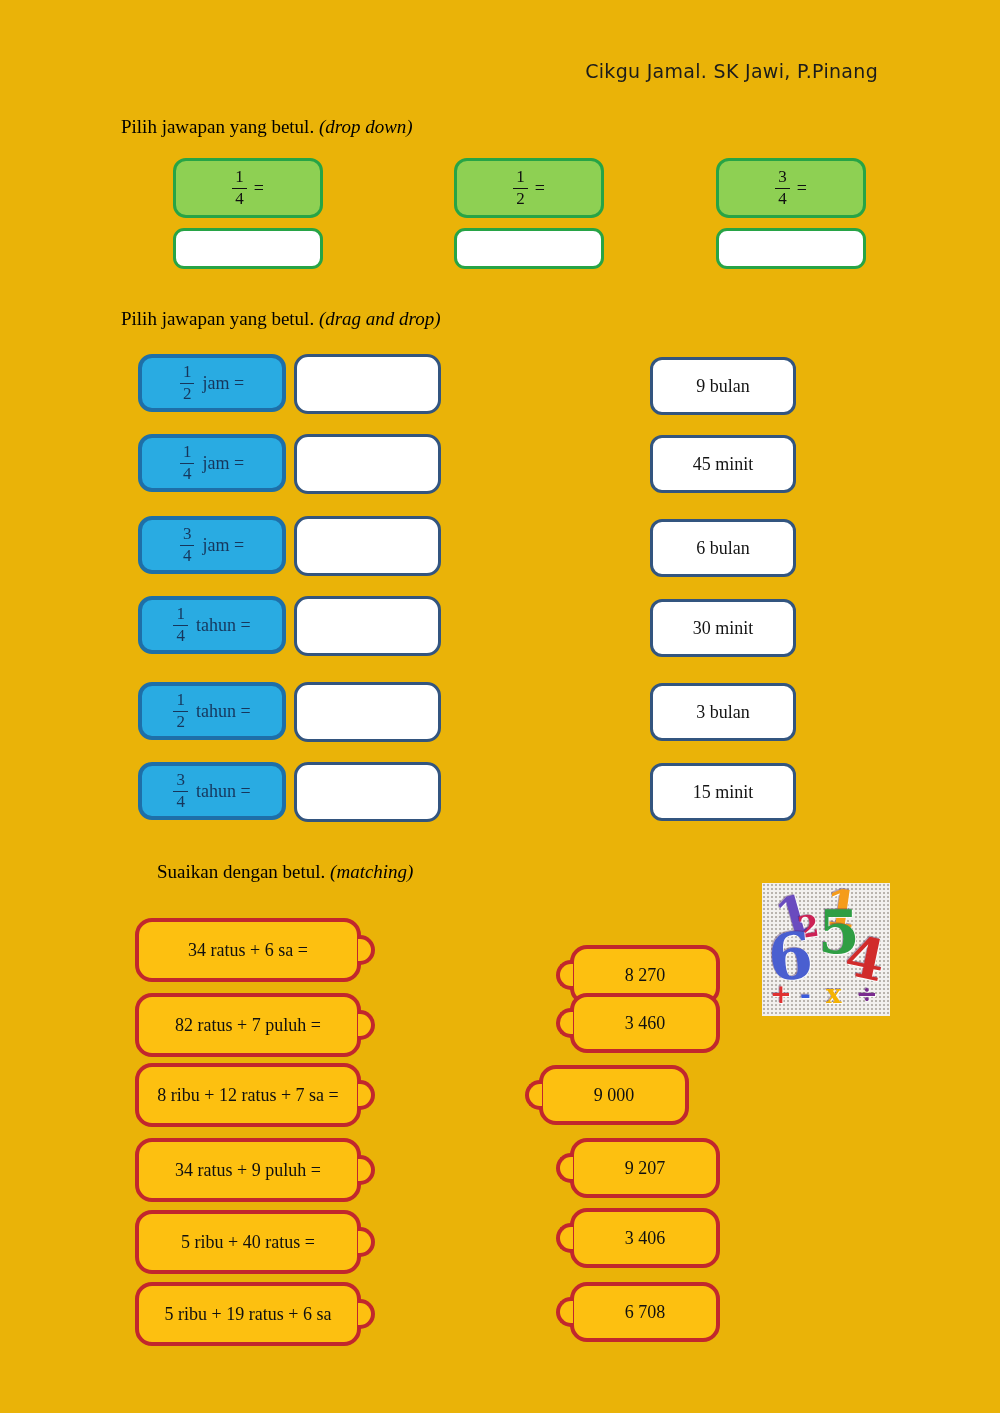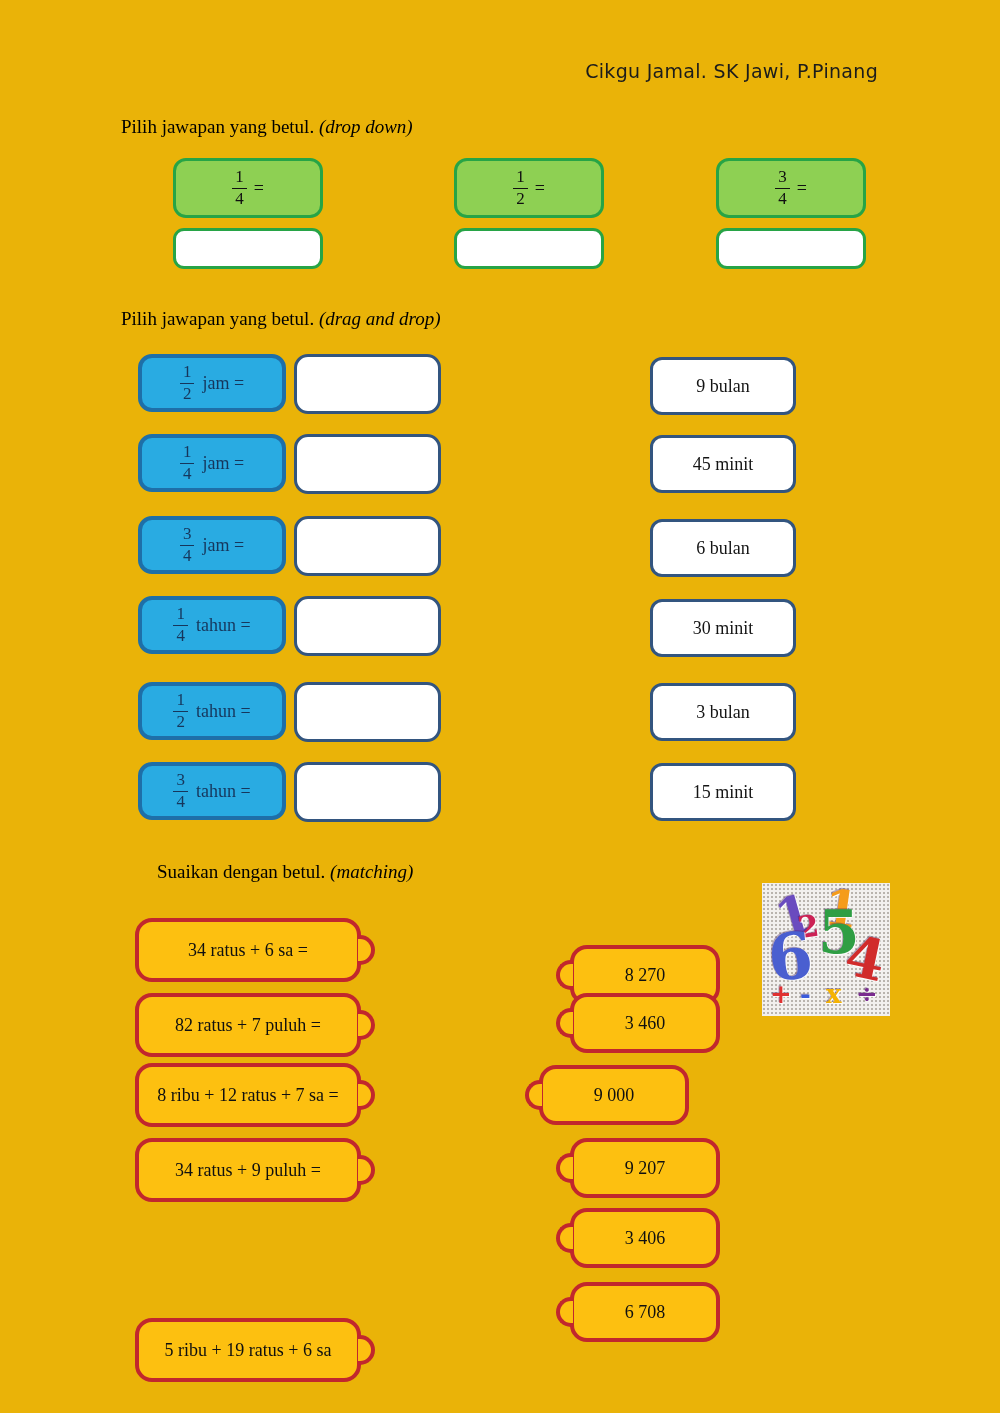--- a/index.html
+++ b/index.html
@@ -214,21 +214,25 @@
     <span class="knob knob-right"></span>
   </div>
   <div class="abs orangebox match-left" style="left:135px; top:1063px;">
     <span>8 ribu + 12 ratus + 7 sa  =</span>
     <span class="knob knob-right"></span>
   </div>
   <div class="abs orangebox match-left" style="left:135px; top:1138px;">
     <span>34 ratus + 9 puluh  =</span>
     <span class="knob knob-right"></span>
   </div>
-  <div class="abs orangebox match-left" style="left:135px; top:1318px;">
+  <div class="abs orangebox match-left" style="left:135px; top:1210px;">
+    <span>5 ribu + 40 ratus  =</span>
+    <span class="knob knob-right"></span>
+  </div>
+  <div class="abs orangebox match-left" style="left:135px; top:1282px;">
     <span>5 ribu + 19 ratus + 6 sa</span>
     <span class="knob knob-right"></span>
   </div>
 
   <div class="abs orangebox match-right" style="left:570px; top:925px;margin-top:20px;">
     <span>8 270</span>
     <span class="knob knob-left"></span>
   </div>
   <div class="abs orangebox match-right" style="left:570px; top:993px;">
     <span>3 460</span>

